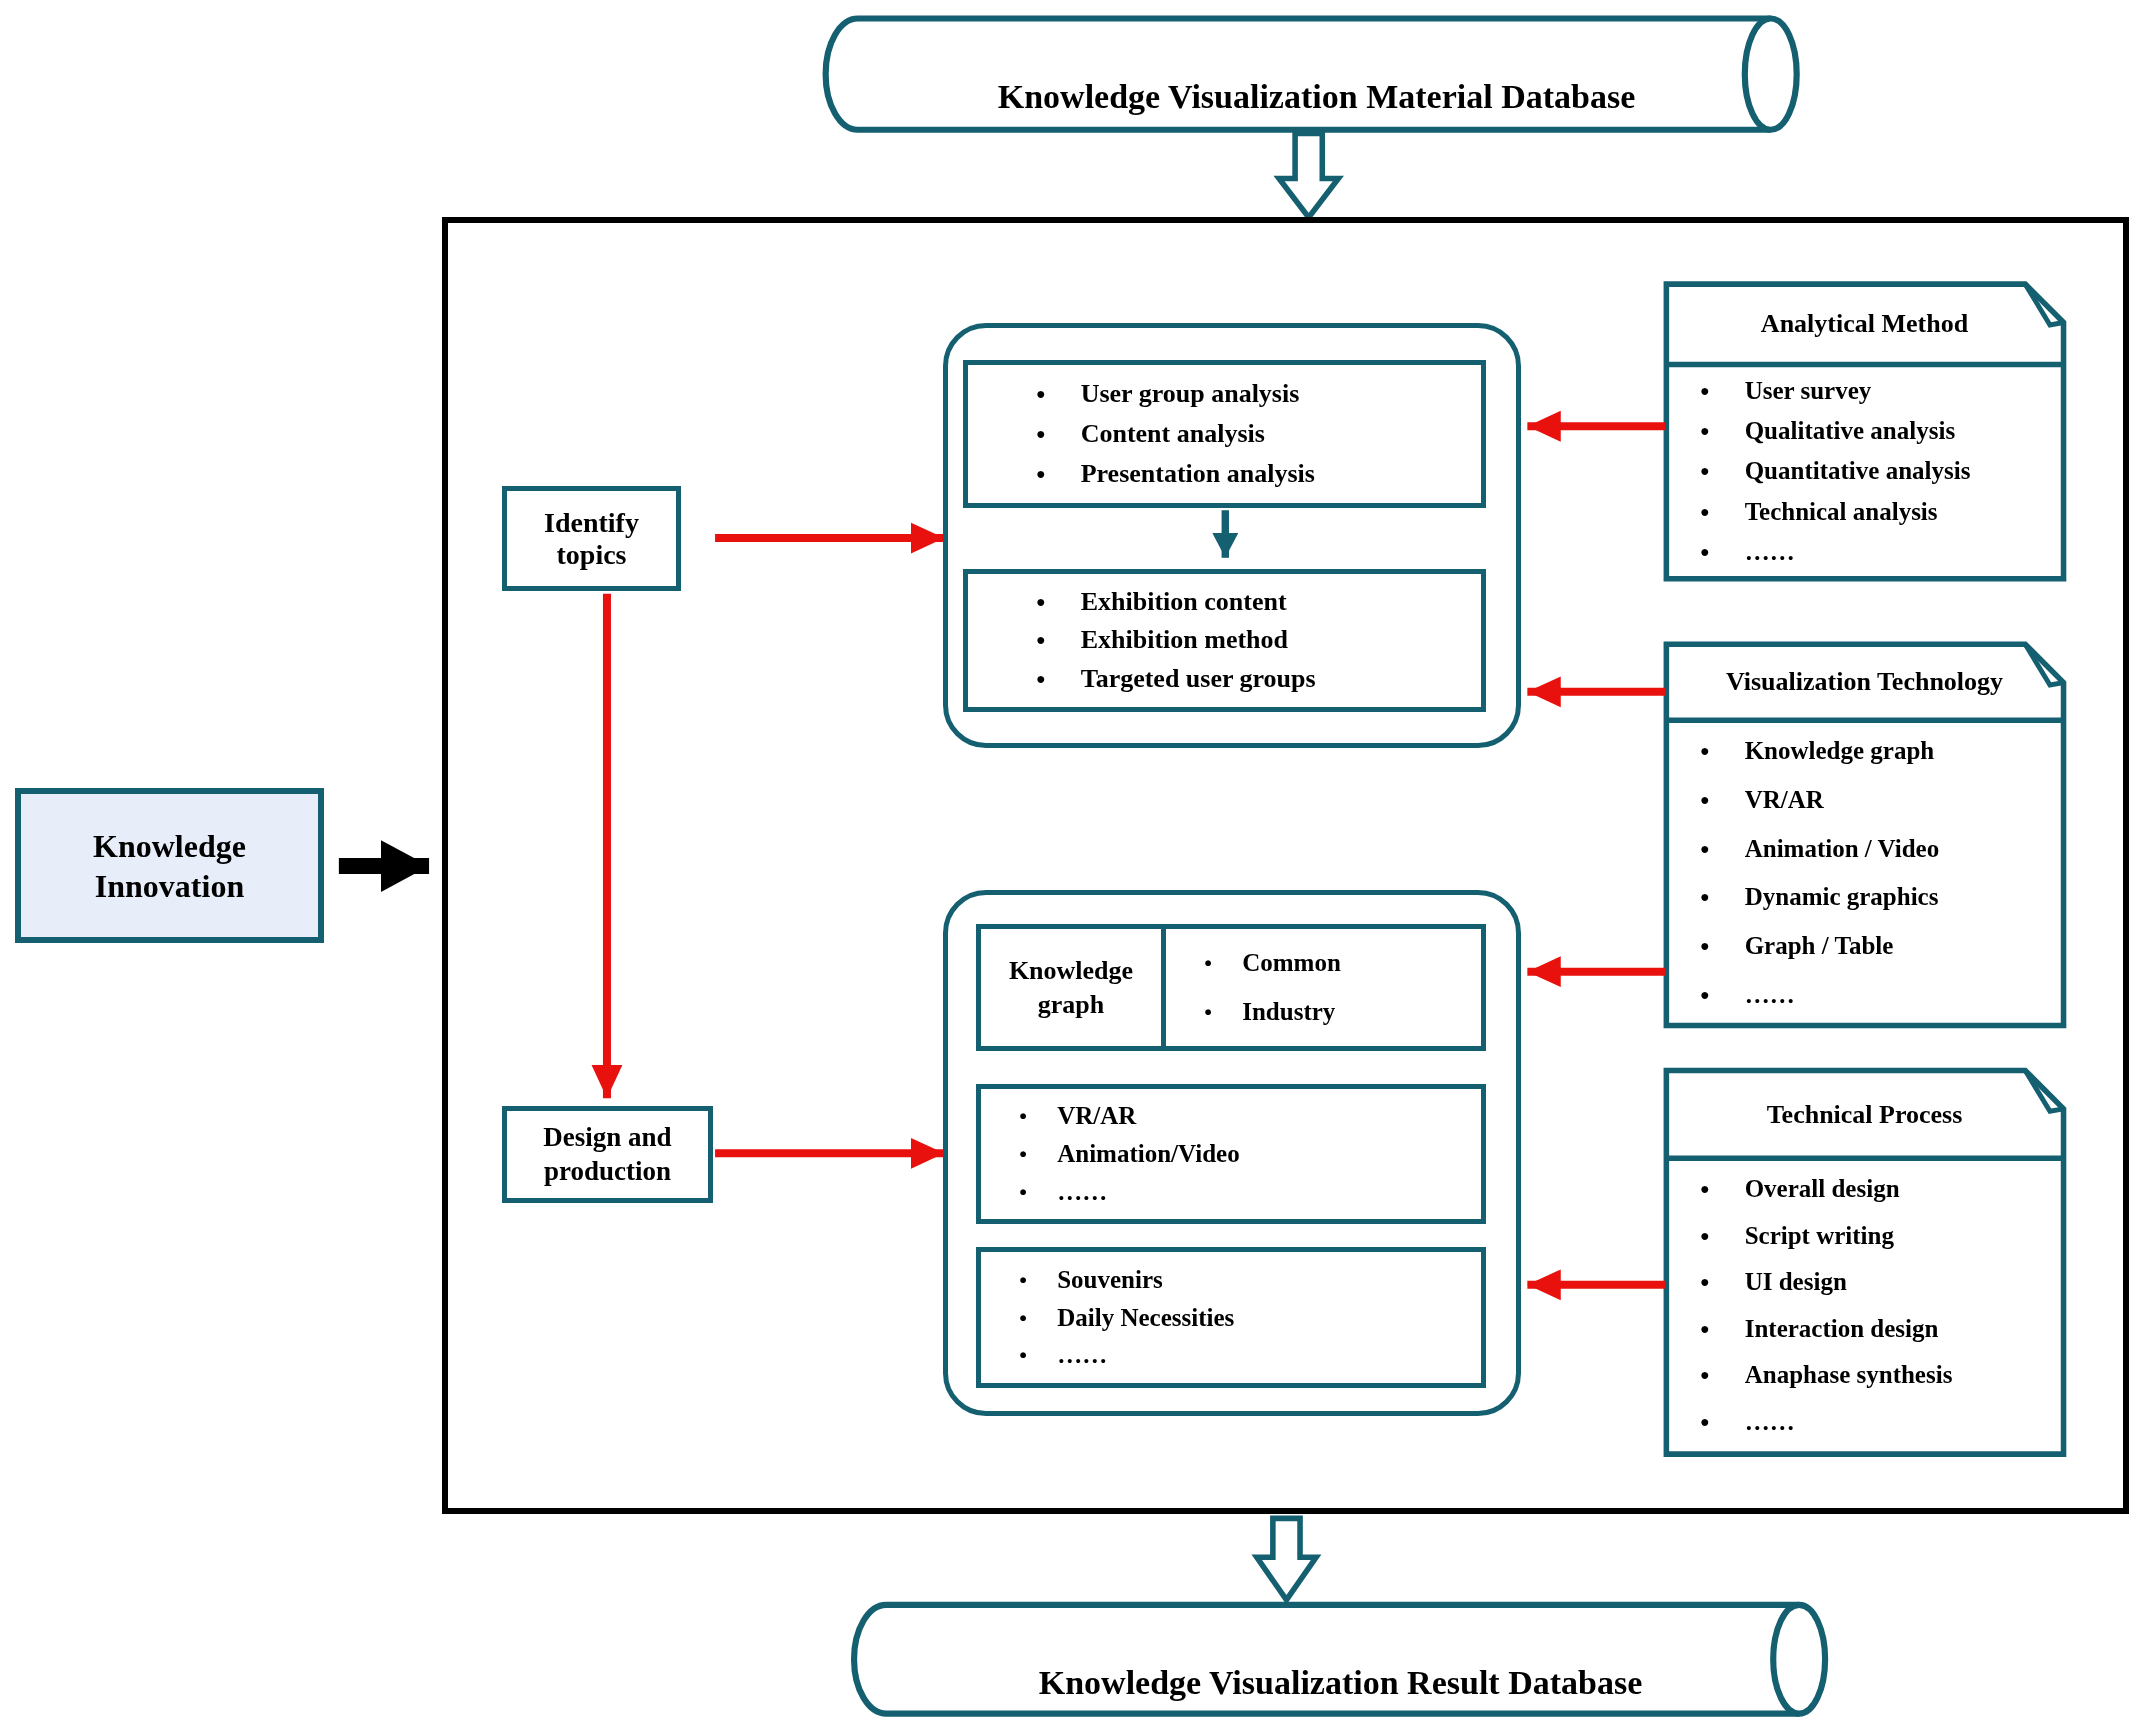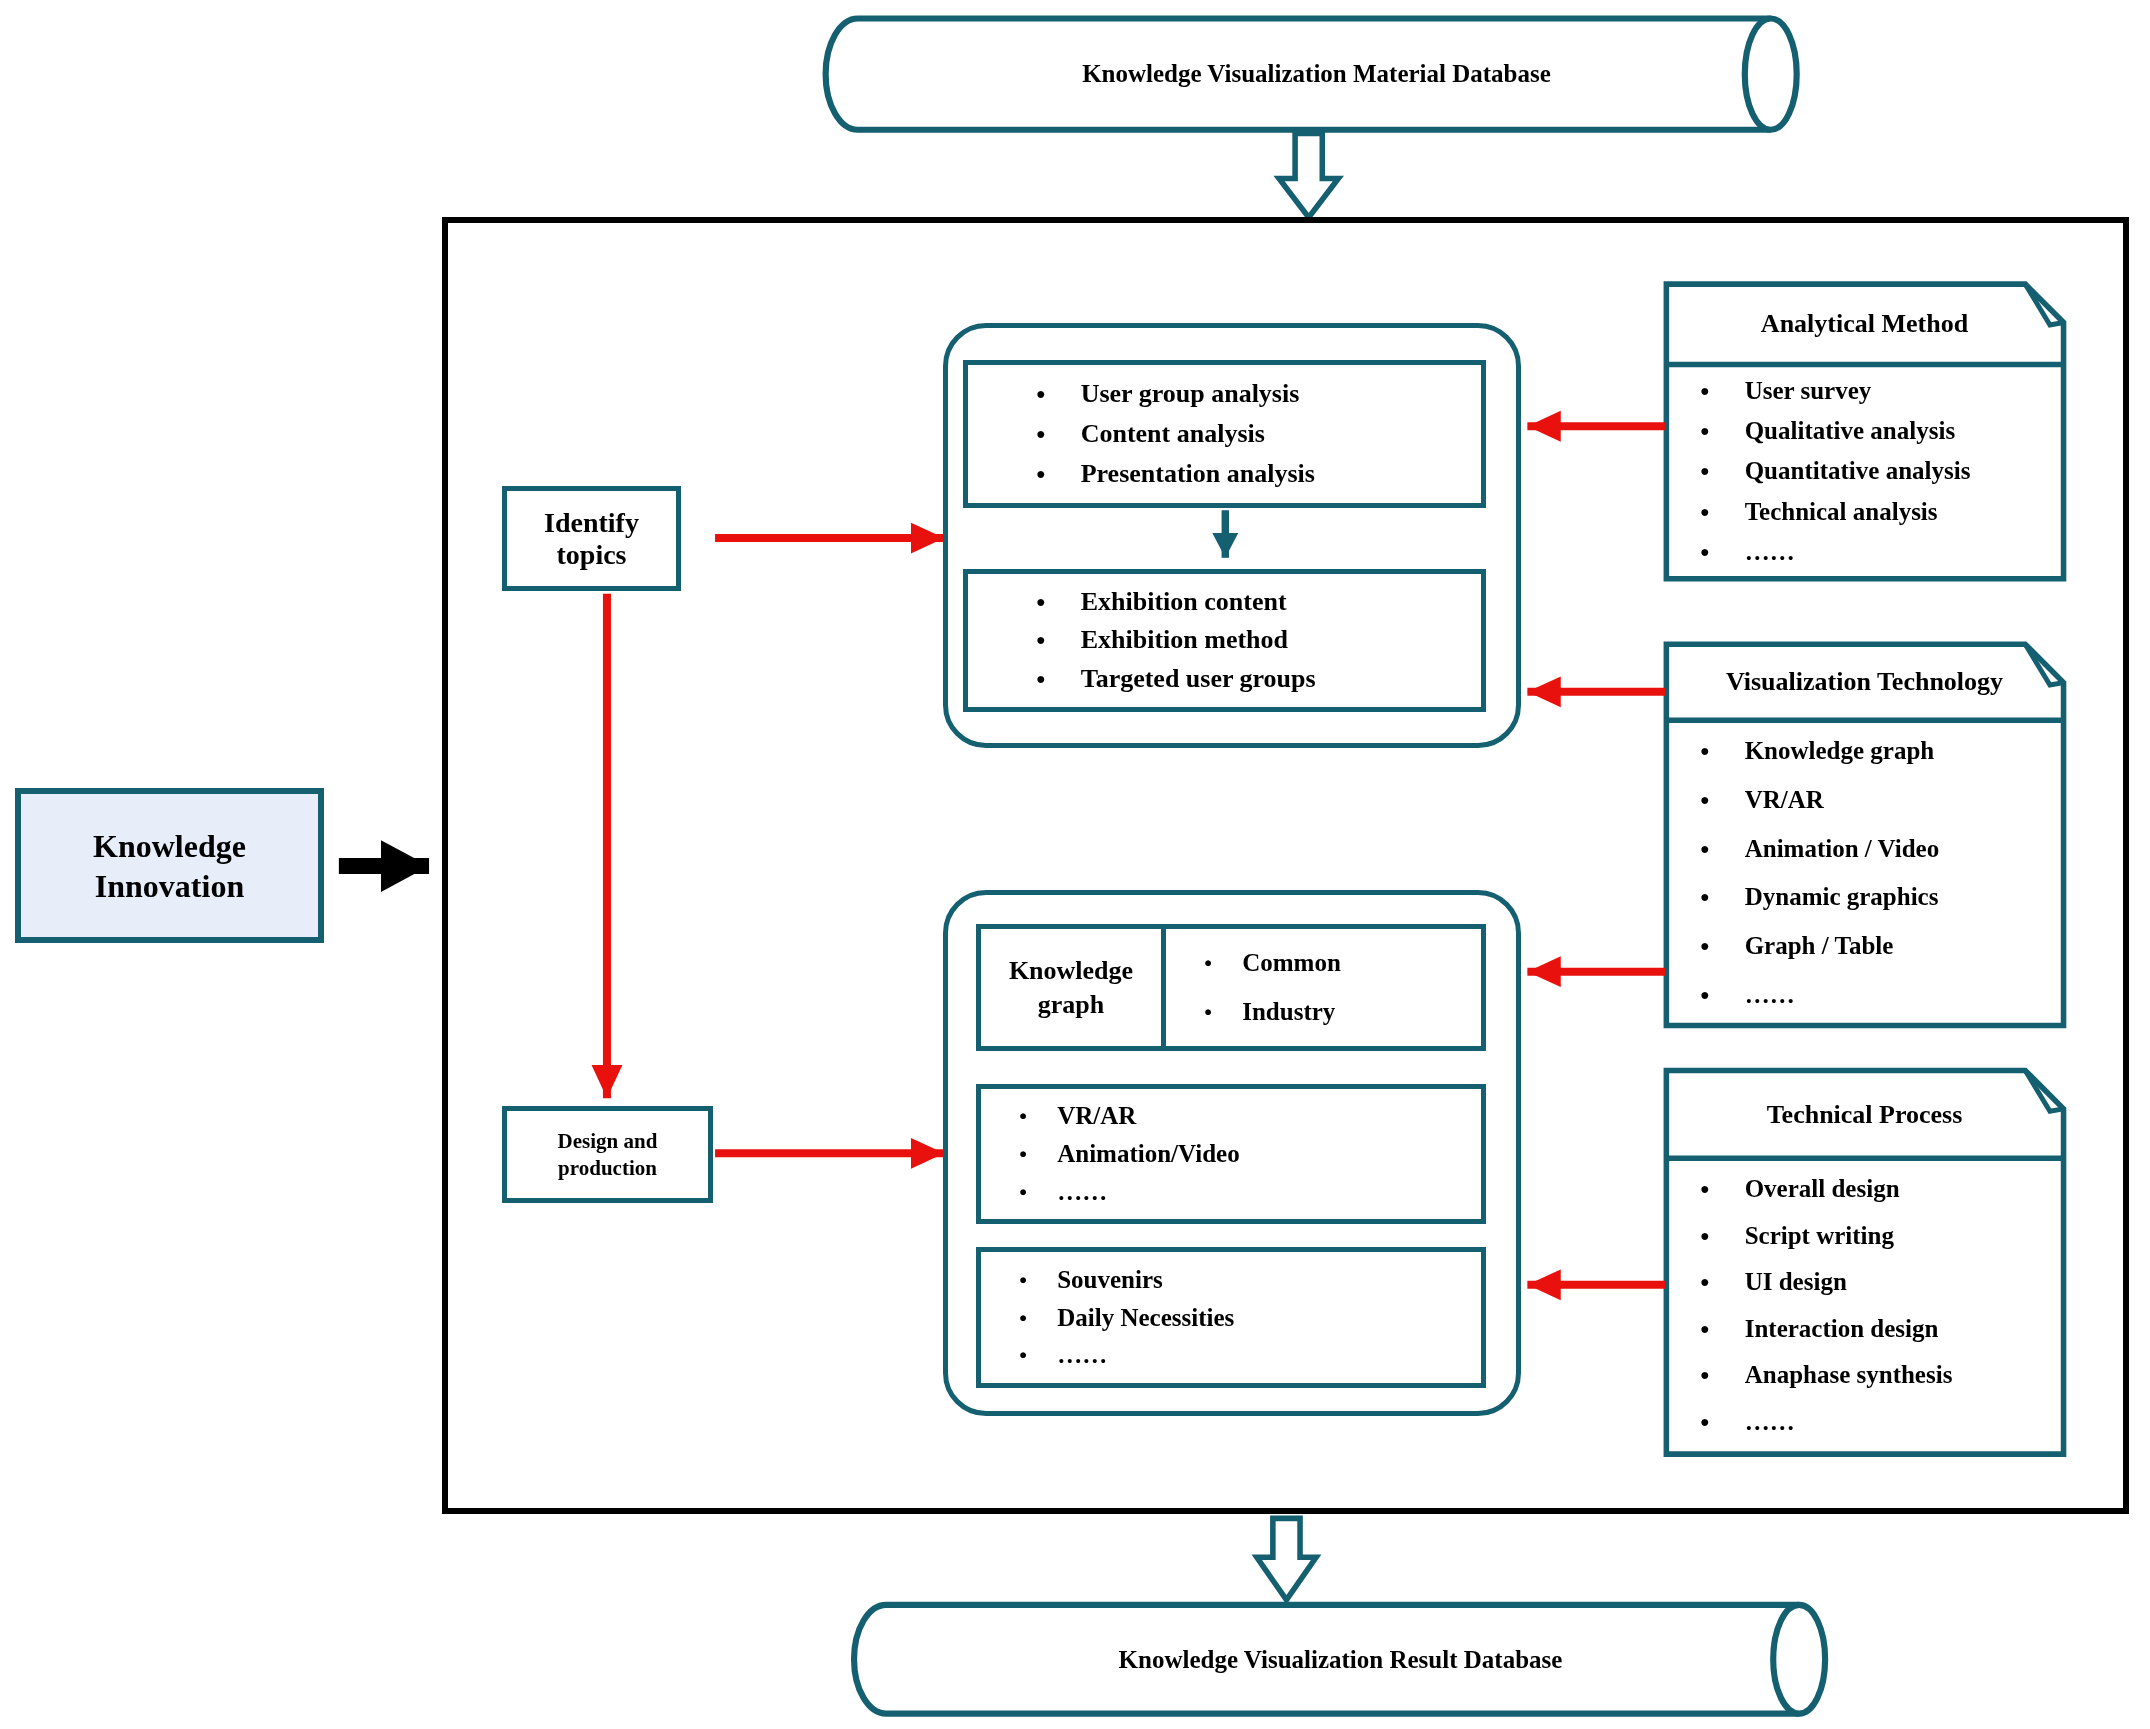--- a/index.html
+++ b/index.html
@@ -25,21 +25,21 @@
   .round{border:5.6px solid var(--teal);border-radius:43px;background:transparent;}
   .vlist{display:flex;flex-direction:column;justify-content:space-around;}
   .li{display:flex;align-items:center;white-space:nowrap;}
   .blt{font-size:16px;margin-right:35px;flex:0 0 auto;}
   .blt.small{font-size:13.6px;margin-right:30px;}
   .cardtitle{font-size:26px;}
   .cardlist{font-size:25px;}
   .innerlist{font-size:26px;}
   .rowlist{font-size:25px;}
   .rowlabel{font-size:26px;line-height:1.3;}
-  .cyl-label{font-size:25px;}
+  .cyl-label{font-size:34px;margin-top:23px;}
   .row{display:flex;border:5px solid var(--teal);}
   .rowleft{flex:0 0 180px;border-right:5px solid var(--teal);display:flex;align-items:center;justify-content:center;text-align:center;}
   .rowright{flex:1 1 auto;}
 </style>
 </head>
 <body>
 
 <div class="stage">
 
   <svg width="2151" height="1729" viewBox="0 0 3481 2799">
@@ -105,21 +105,21 @@
   <div class="abs center cyl-label" style="left:914px;top:1640px;width:853px;height:40px;">Knowledge Visualization Result Database</div>
 
   <div class="abs center" style="left:15px;top:788px;width:309px;height:155px;border:6.2px solid var(--teal);background:var(--innovation_fill);font-size:32px;line-height:1.25;padding:0 18.5px;">
     <span>Knowledge Innovation</span>
   </div>
 
   <div class="abs center tealbox" style="left:502px;top:486px;width:179px;height:105px;font-size:28px;">
     <span>Identify topics</span>
   </div>
 
-  <div class="abs center tealbox" style="left:502px;top:1106px;width:211px;height:97px;font-size:21px;line-height:1.25;padding:0 16px;justify-content:flex-end;">
+  <div class="abs center tealbox" style="left:502px;top:1106px;width:211px;height:97px;font-size:27px;line-height:1.25;padding:0 16px;justify-content:flex-end;">
     <span>Design and production</span>
   </div>
 
   <div class="abs round" style="left:943px;top:323px;width:578px;height:425px;"></div>
 
   <div class="abs tealbox vlist innerlist" style="left:963px;top:360px;width:523px;height:148px;padding:8.6px 6.2px 8.6px 68px;">
     <div class="li">
         <span class="blt">●</span>
         <span>User group analysis</span>
       </div>

